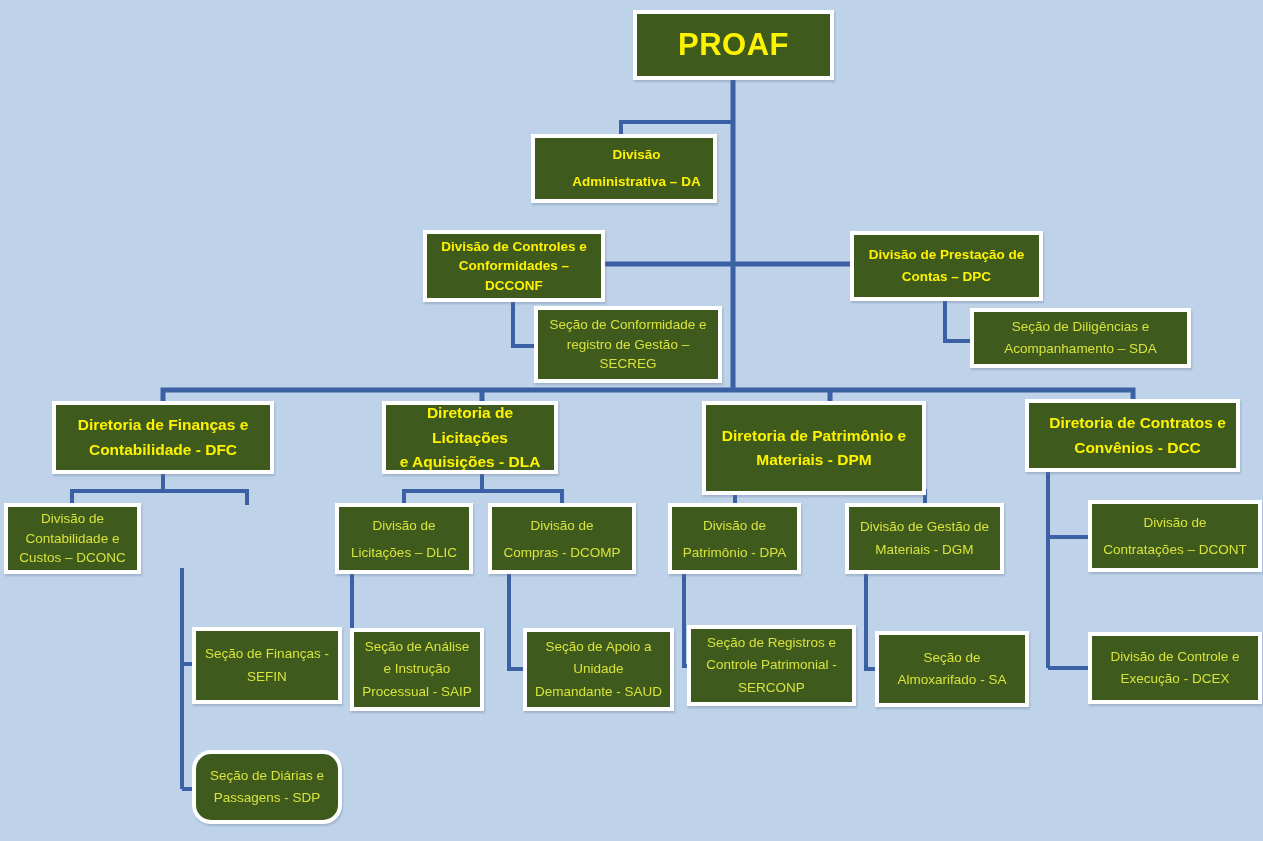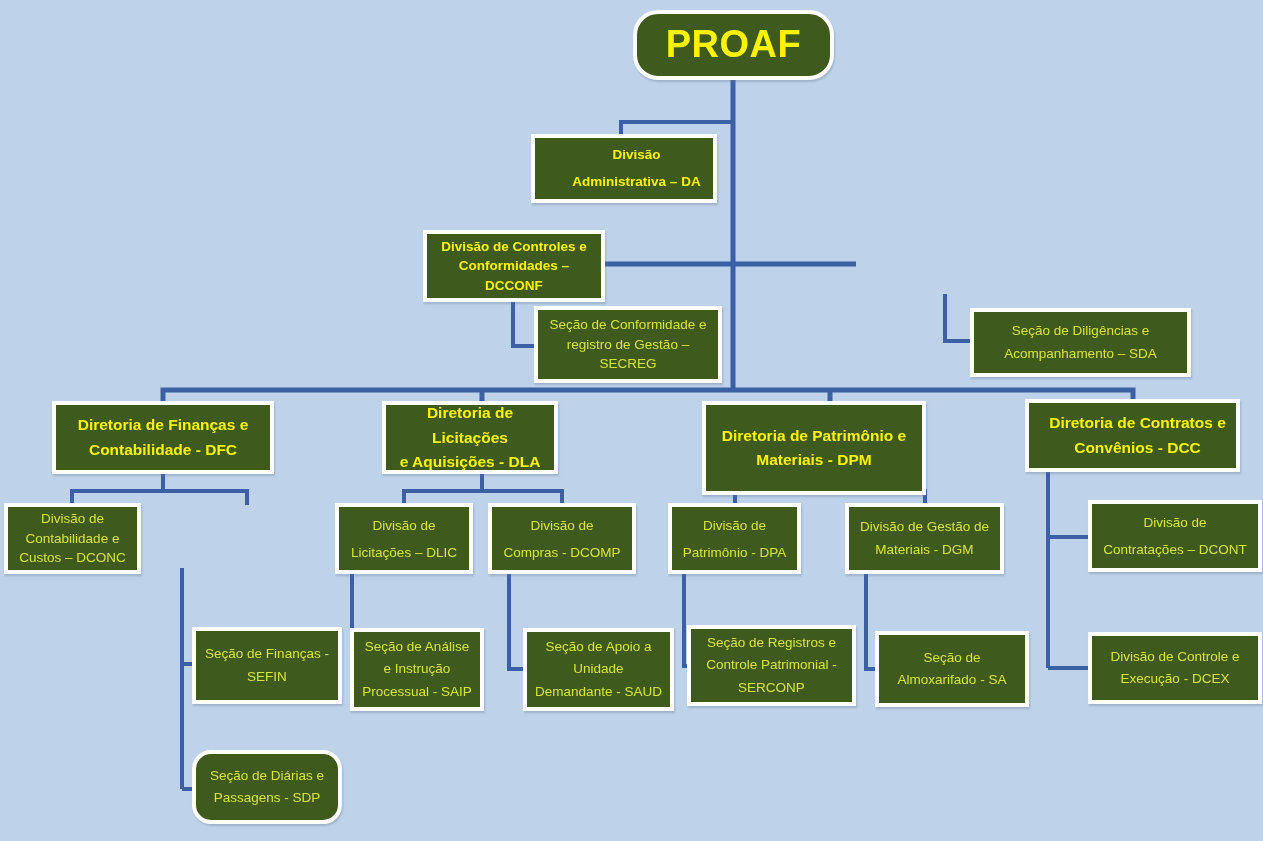--- a/index.html
+++ b/index.html
@@ -30,21 +30,21 @@
     box-shadow:1px 2px 2px rgba(100,120,150,.35);
     display:flex;align-items:center;justify-content:center;
     text-align:center;
     white-space:pre-line;
     color:var(--text-regular);
     font-size:13.5px;
     line-height:1.65;
     padding:1px 2px;
   }
   .node.bold{color:var(--text-bold);font-weight:bold;}
-  .node.root{font-size:38px;line-height:1.1;letter-spacing:.5px;border-radius:25px;}
+  .node.root{font-size:31px;line-height:1.1;letter-spacing:.5px;}
   .node.dir{font-size:15.5px;line-height:1.55;}
   .lh-tight{line-height:1.45;}
   .lh-air{line-height:2.0;}
   .lh-da{line-height:1.95;}
 </style>
 </head>
 <body>
 
 <div class="canvas">
 
@@ -71,25 +71,27 @@
   </svg>
 
   <div class="node bold root" style="left:633px;top:10px;width:201px;height:70px;">PROAF</div>
 
   <div class="node bold lh-da" style="left:531px;top:134px;width:186px;height:69px;padding-left:27px;">Divisão
 Administrativa – DA</div>
 
   <div class="node bold lh-tight" style="left:423px;top:230px;width:182px;height:72px;">Divisão de Controles e
 Conformidades –
 DCCONF</div>
+  <div class="node bold" style="left:850px;top:231px;width:193px;height:70px;">Divisão de Prestação de
+Contas – DPC</div>
 
   <div class="node lh-tight" style="left:534px;top:306px;width:188px;height:77px;">Seção de Conformidade e
 registro de Gestão –
 SECREG</div>
-  <div class="node" style="left:970px;top:308px;width:221px;height:69px;">Seção de Diligências e
+  <div class="node" style="left:970px;top:308px;width:221px;height:60px;">Seção de Diligências e
 Acompanhamento – SDA</div>
 
   <div class="node bold dir" style="left:52px;top:401px;width:222px;height:73px;">Diretoria de Finanças e
 Contabilidade - DFC</div>
   <div class="node bold dir" style="left:382px;top:401px;width:176px;height:73px;">Diretoria de Licitações
 e Aquisições - DLA</div>
   <div class="node bold dir" style="left:702px;top:401px;width:224px;height:94px;">Diretoria de Patrimônio e
 Materiais - DPM</div>
   <div class="node bold dir" style="left:1025px;top:399px;width:215px;height:73px;padding-left:12px;">Diretoria de Contratos e
 Convênios - DCC</div>

